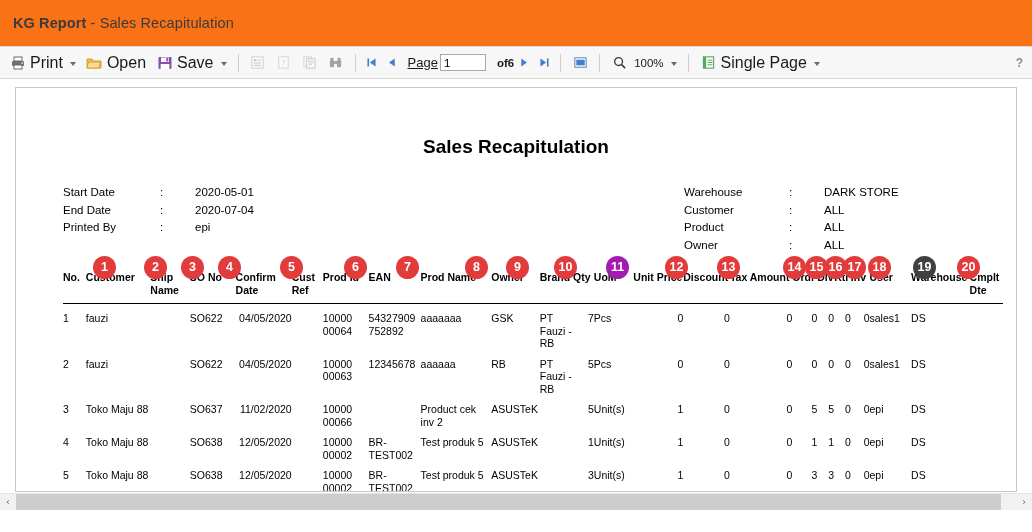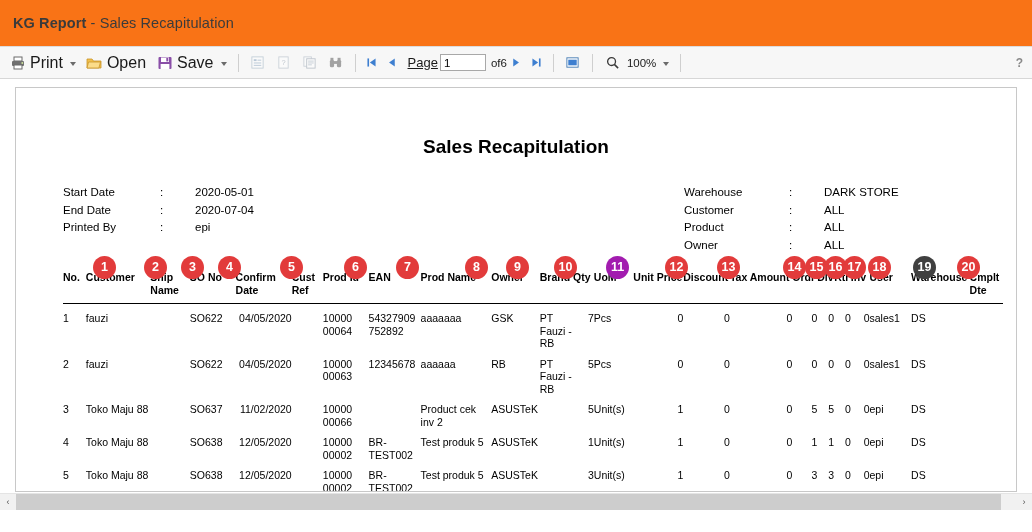--- a/index.html
+++ b/index.html
@@ -100,21 +100,21 @@
     width: 46px;
     height: 17px;
     border: 1px solid #a8a8a8;
     background: #fff;
     font-family: "Liberation Sans", sans-serif;
     font-size: 11.5px;
     padding: 0 3px;
     box-sizing: border-box;
     color: #000;
   }
-  .of-label { margin-left: 5px; font-size: 11.5px; }
+  .of-label { margin-left: 11px; font-size: 11.5px; font-weight: bold; }
   .zoom-label { font-size: 11.5px; margin-left: 2px; }
   .help-q {
     position: absolute;
     right: 9px;
     top: 50%;
     transform: translateY(-50%);
     font-size: 12px;
     color: #8a8a8a;
     font-weight: bold;
   }
@@ -406,20 +406,33 @@
         <circle cx="7" cy="7" r="4.2" fill="none" stroke="#3a3a3a" stroke-width="1.4"></circle>
         <line x1="10" y1="10" x2="14" y2="14" stroke="#3a3a3a" stroke-width="1.6"></line>
       </svg>
     </span>
     <span class="zoom-label">100%</span>
     <span class="caret"></span>
   </div>
 
   <div class="tb-sep"></div>
 
+  <div class="tb-btn">
+    <span class="icon-box">
+      <svg width="15" height="15" viewBox="0 0 16 16">
+        <rect x="2.5" y="2" width="11" height="12" fill="#fff" stroke="#3f8f4f" stroke-width="1"></rect>
+        <rect x="2.5" y="2" width="3" height="12" fill="#4caf50"></rect>
+        <rect x="6.8" y="5" width="5.5" height="1" fill="#5c9a5c"></rect>
+        <rect x="6.8" y="7.5" width="5.5" height="1" fill="#5c9a5c"></rect>
+        <rect x="6.8" y="10" width="5.5" height="1" fill="#5c9a5c"></rect>
+      </svg>
+    </span>
+    <span class="lbl">Single Page</span>
+    <span class="caret"></span>
+  </div>
 
   <span class="help-q">?</span>
 </div>
 
 <div class="doc-wrap">
   <div class="page">
 
     <div class="report-title">Sales Recapitulation</div>
 
     <div class="meta-left">

